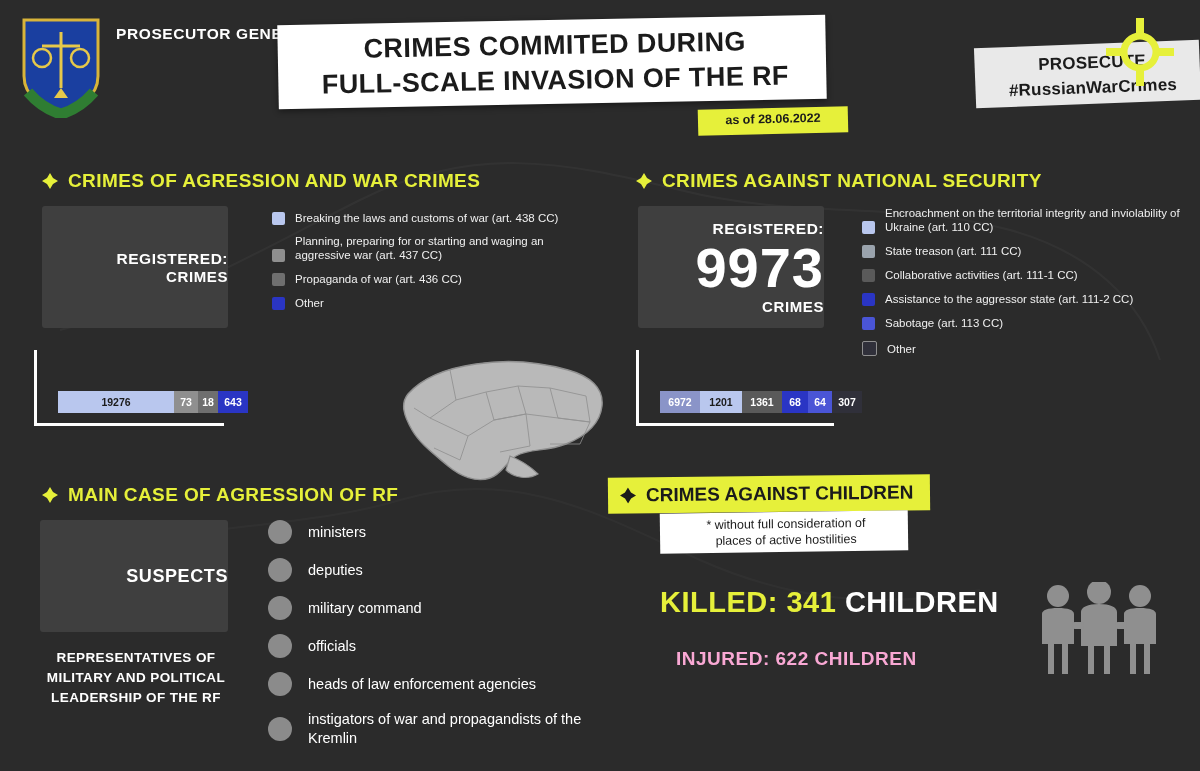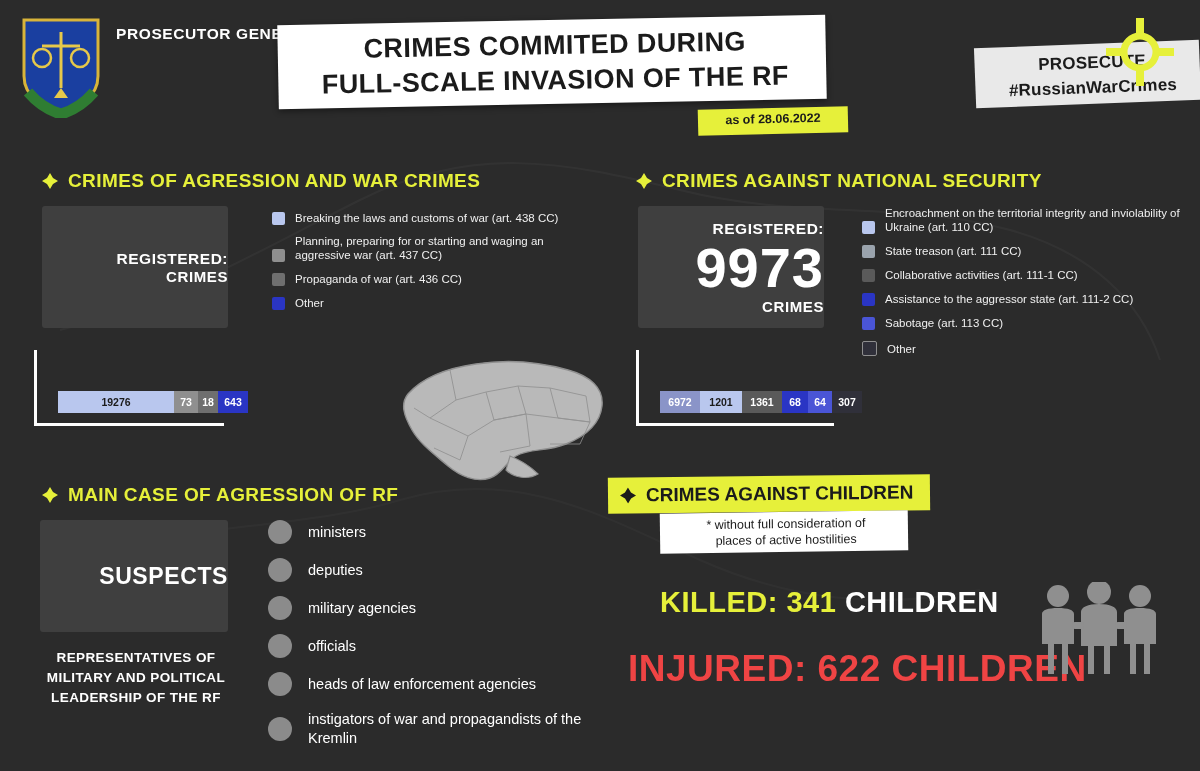--- a/index.html
+++ b/index.html
@@ -129,22 +129,22 @@
     position:absolute;left:664px;top:516px;width:244px;
     transform:rotate(-.8deg);
     color:#1b1b1b;font-size:12.5px;line-height:16px;text-align:center;
   }
   .killed{
     position:absolute;left:660px;top:586px;
     font-weight:bold;font-size:29px;letter-spacing:.5px;color:#e6f03a;
   }
   .killed .white{color:#fff;}
   .injured{
-    position:absolute;left:628px;top:648px;
-    font-weight:bold;font-size:37px;letter-spacing:.5px;color:#ef4444;
+    position:absolute;left:676px;top:648px;
+    font-weight:bold;font-size:19px;letter-spacing:.5px;color:#f9a8d4;
   }
   .kids-icon{position:absolute;left:1032px;top:582px;width:134px;height:92px;}
 </style>
 </head>
 <body>
 
 <div class="root">
 
   <svg class="bg-map" viewBox="0 0 1200 771">
     <path d="M60 330 C180 300 260 250 360 200 C470 145 560 160 680 190 C800 220 900 200 1010 230 C1090 252 1140 300 1160 360" fill="none" stroke="#ffffff" stroke-width="2" opacity=".35"></path>
@@ -299,41 +299,41 @@
   </svg>
 
   <div class="sec-head" style="left:42px;top:484px;">
     <svg class="diamond" viewBox="0 0 16 16">
       <path d="M8 0 L11 5 L16 8 L11 11 L8 16 L5 11 L0 8 L5 5 Z" fill="#e6f03a"></path>
     </svg>
     <span>MAIN CASE OF AGRESSION OF RF</span>
   </div>
 
   <div class="statbox" style="left:40px;top:520px;width:188px;height:112px;">
-    <div class="sub" style="font-size:23px;">SUSPECTS</div>
+    <div class="sub" style="font-size:18px;">SUSPECTS</div>
   </div>
 
   <div class="repr" style="left:36px;top:648px;width:200px;">
     <div>REPRESENTATIVES OF</div>
     <div>MILITARY AND POLITICAL</div>
     <div>LEADERSHIP OF THE RF</div>
   </div>
 
   <div class="dotlist" style="left:268px;top:520px;width:340px;">
     <div class="dot-row">
       <span class="grey-dot"></span>
       <span class="dot-label">ministers</span>
     </div>
     <div class="dot-row">
       <span class="grey-dot"></span>
       <span class="dot-label">deputies</span>
     </div>
     <div class="dot-row">
       <span class="grey-dot"></span>
-      <span class="dot-label">military agencies</span>
+      <span class="dot-label">military command</span>
     </div>
     <div class="dot-row">
       <span class="grey-dot"></span>
       <span class="dot-label">officials</span>
     </div>
     <div class="dot-row">
       <span class="grey-dot"></span>
       <span class="dot-label">heads of law enforcement agencies</span>
     </div>
     <div class="dot-row">

